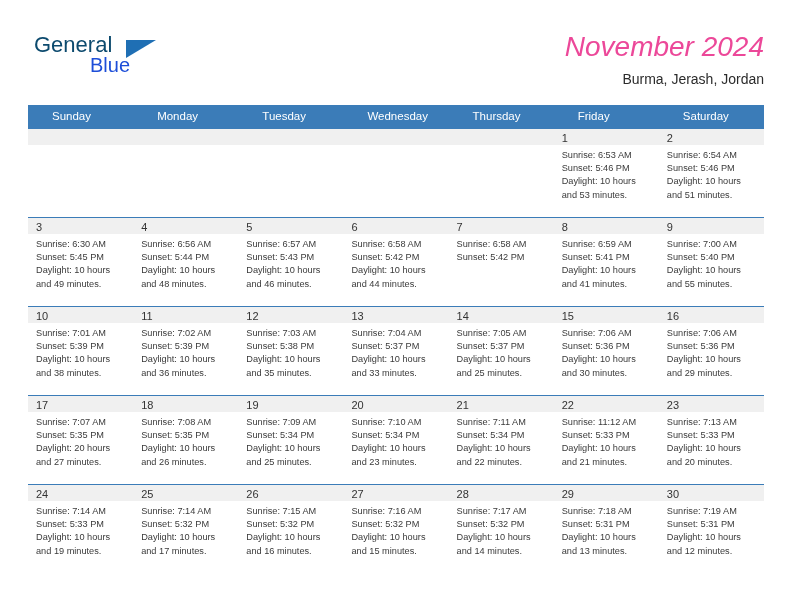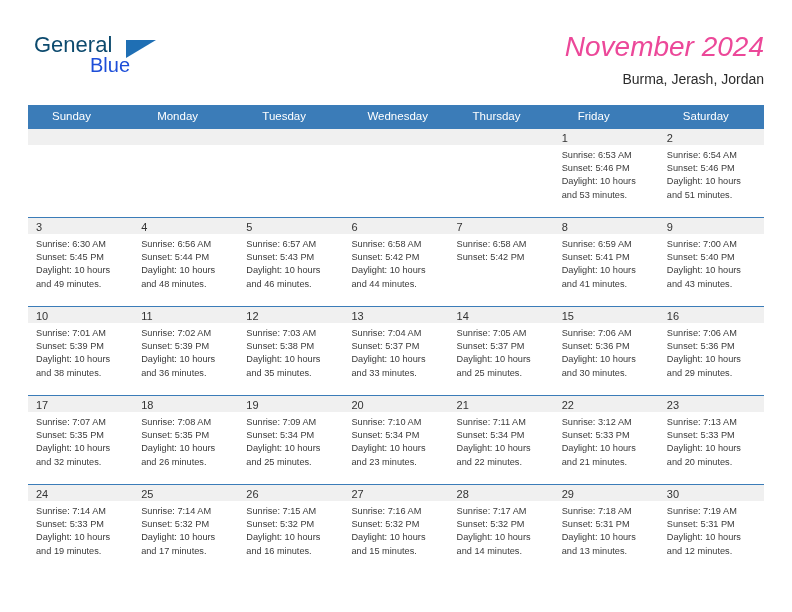--- a/index.html
+++ b/index.html
@@ -256,21 +256,21 @@
               <div>Sunrise: 6:59 AM</div>
               <div>Sunset: 5:41 PM</div>
               <div class="daylight">Daylight: 10 hours and 41 minutes.</div>
             </div>
           </div>
           <div class="day-cell">
             <div class="day-number-band">9</div>
             <div class="day-info">
               <div>Sunrise: 7:00 AM</div>
               <div>Sunset: 5:40 PM</div>
-              <div class="daylight">Daylight: 10 hours and 43 minutes.</div>
+              <div class="daylight">Daylight: 10 hours and 55 minutes.</div>
             </div>
           </div>
         </div>
         <div class="week-row">
           <div class="day-cell">
             <div class="day-number-band">10</div>
             <div class="day-info">
               <div>Sunrise: 7:01 AM</div>
               <div>Sunset: 5:39 PM</div>
               <div class="daylight">Daylight: 10 hours and 38 minutes.</div>
@@ -324,21 +324,21 @@
               <div class="daylight">Daylight: 10 hours and 29 minutes.</div>
             </div>
           </div>
         </div>
         <div class="week-row">
           <div class="day-cell">
             <div class="day-number-band">17</div>
             <div class="day-info">
               <div>Sunrise: 7:07 AM</div>
               <div>Sunset: 5:35 PM</div>
-              <div class="daylight">Daylight: 10 hours and 32 minutes.</div>
+              <div class="daylight">Daylight: 20 hours and 27 minutes.</div>
             </div>
           </div>
           <div class="day-cell">
             <div class="day-number-band">18</div>
             <div class="day-info">
               <div>Sunrise: 7:08 AM</div>
               <div>Sunset: 5:35 PM</div>
               <div class="daylight">Daylight: 10 hours and 26 minutes.</div>
             </div>
           </div>
@@ -362,21 +362,21 @@
             <div class="day-number-band">21</div>
             <div class="day-info">
               <div>Sunrise: 7:11 AM</div>
               <div>Sunset: 5:34 PM</div>
               <div class="daylight">Daylight: 10 hours and 22 minutes.</div>
             </div>
           </div>
           <div class="day-cell">
             <div class="day-number-band">22</div>
             <div class="day-info">
-              <div>Sunrise: 3:12 AM</div>
+              <div>Sunrise: 11:12 AM</div>
               <div>Sunset: 5:33 PM</div>
               <div class="daylight">Daylight: 10 hours and 21 minutes.</div>
             </div>
           </div>
           <div class="day-cell">
             <div class="day-number-band">23</div>
             <div class="day-info">
               <div>Sunrise: 7:13 AM</div>
               <div>Sunset: 5:33 PM</div>
               <div class="daylight">Daylight: 10 hours and 20 minutes.</div>

